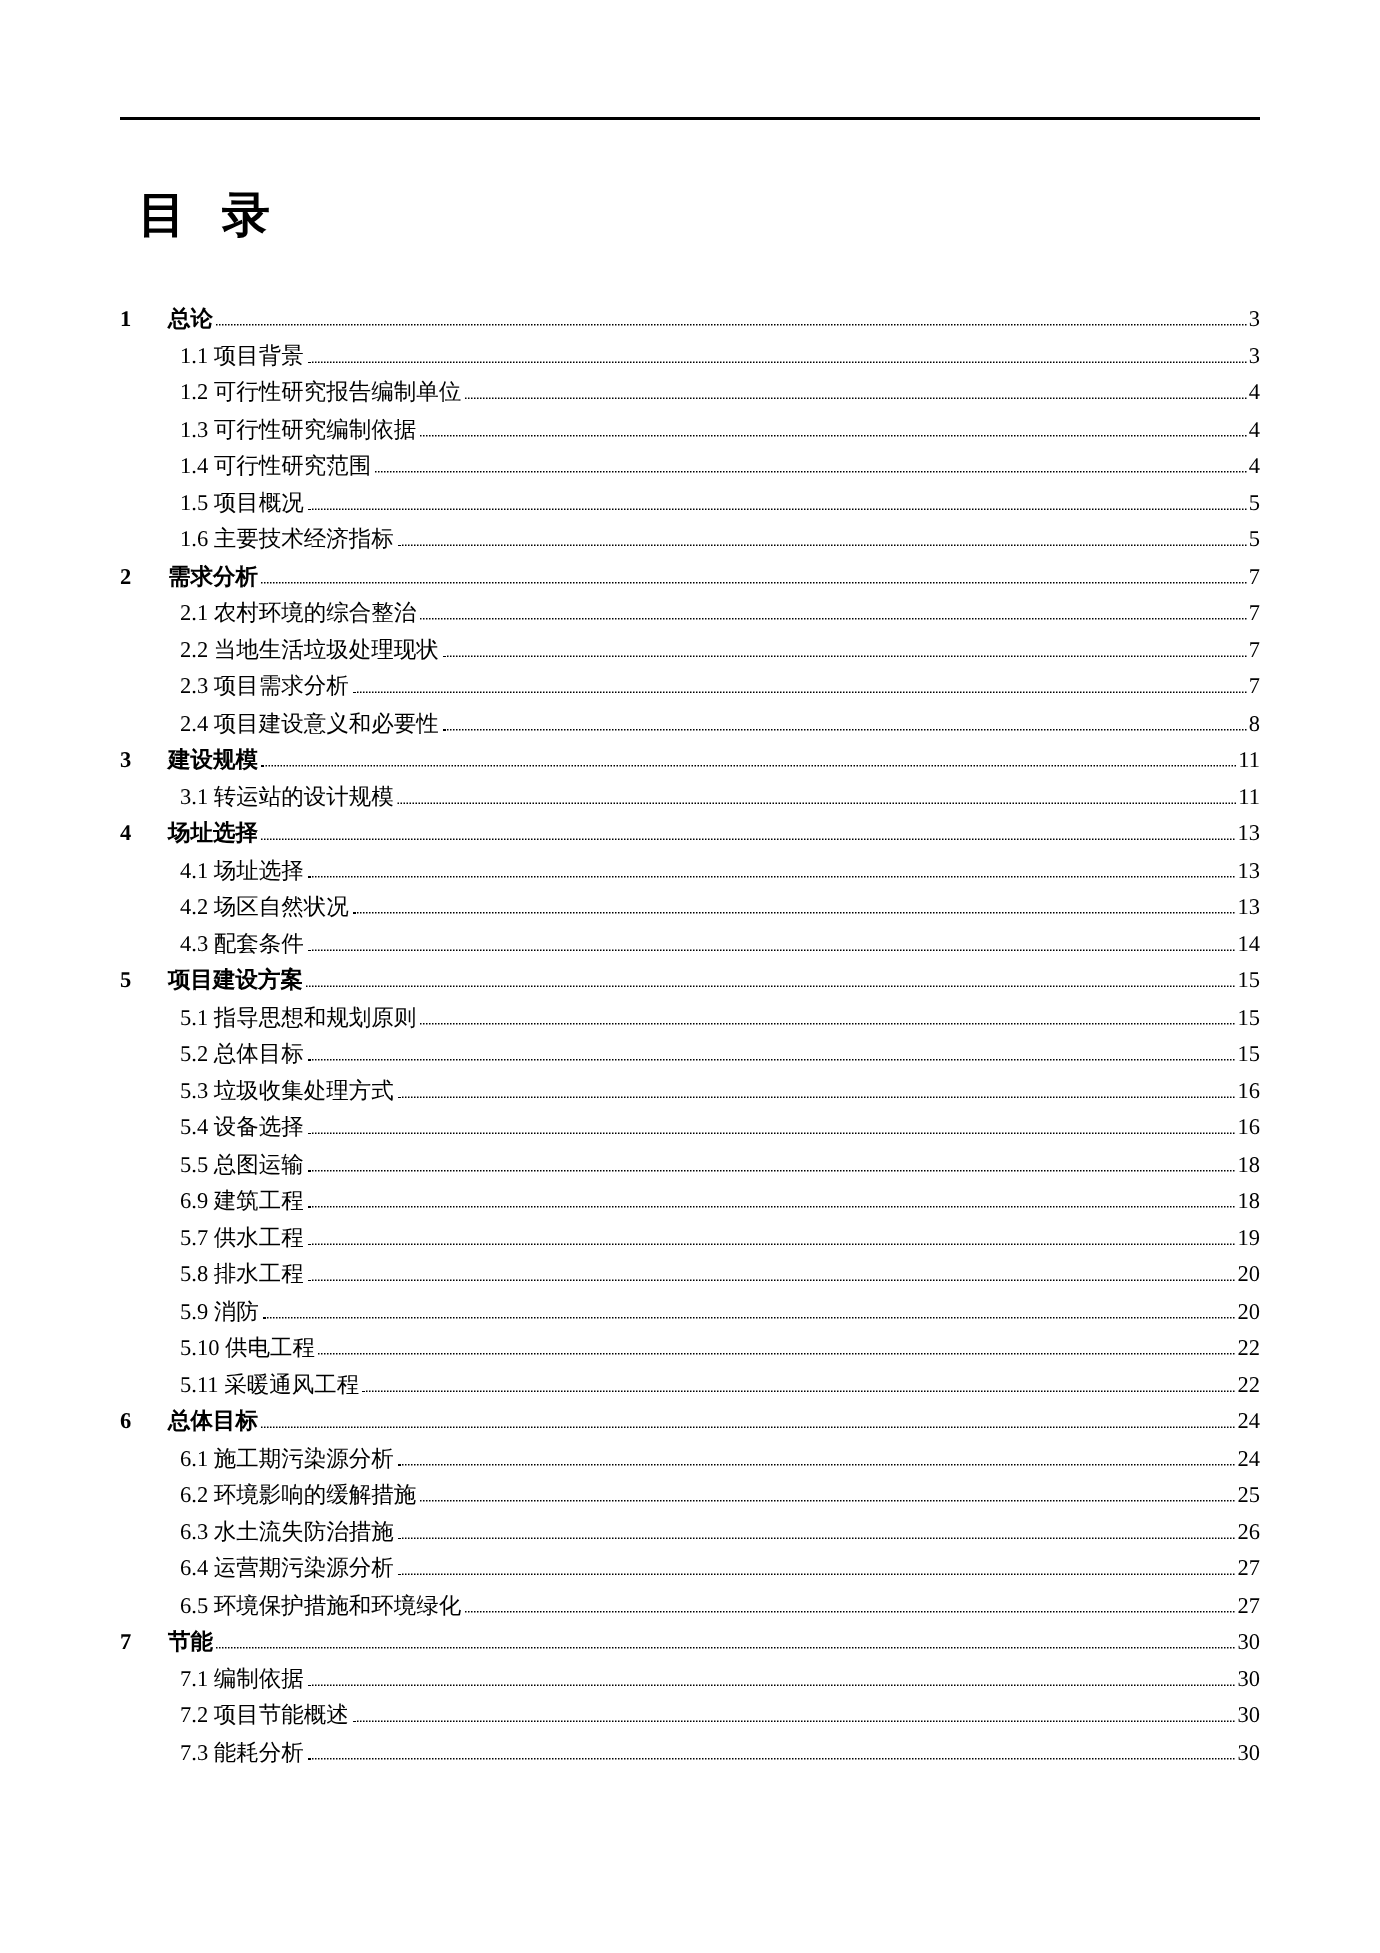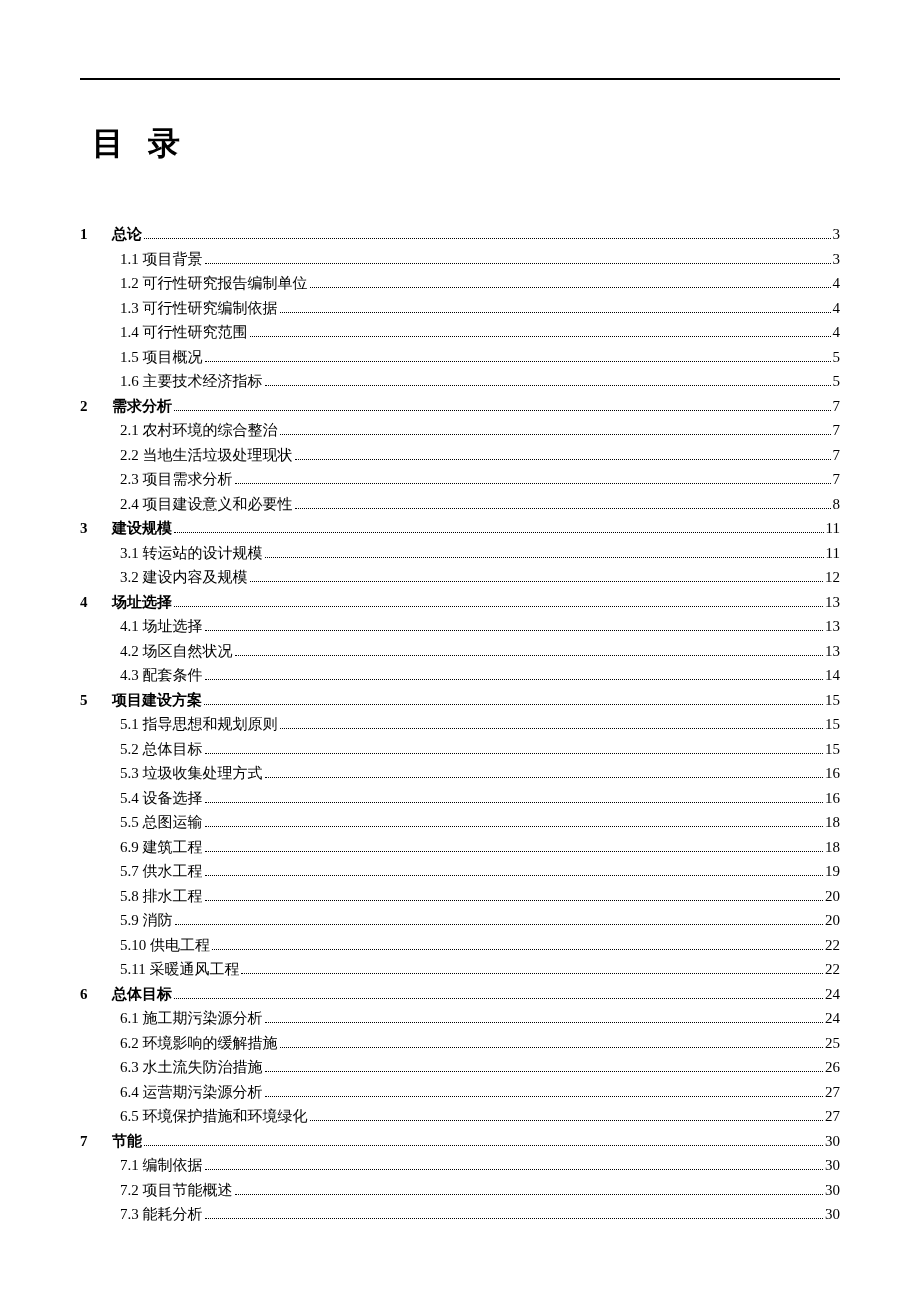--- a/index.html
+++ b/index.html
@@ -18,21 +18,21 @@
     .top-rule {
       border-top: 2px solid #000;
       margin-bottom: 42px;
       width: 100%;
     }
     .title {
       font-size: 32px;
       font-weight: bold;
       letter-spacing: 24px;
       margin-left: 12px;
-      margin-bottom: 56px;
+      margin-bottom: 35px;
       font-family: "SimHei", "黑体", sans-serif;
     }
     .toc {
       font-size: 15px;
       line-height: 1.6;
     }
     .toc-row {
       display: flex;
       align-items: baseline;
       white-space: nowrap;
@@ -167,27 +167,20 @@
       <span class="toc-page">11</span>
     </div>
     <div class="toc-row">
       <span class="toc-number-spacer"></span>
       <span class="sub-indent"></span>
       <span class="toc-label">3.1 转运站的设计规模</span>
       <span class="toc-dots"></span>
       <span class="toc-page">11</span>
     </div>
     <div class="toc-row">
-      <span class="toc-number-spacer"></span>
-      <span class="sub-indent"></span>
-      <span class="toc-label">3.2 建设内容及规模</span>
-      <span class="toc-dots"></span>
-      <span class="toc-page">12</span>
-    </div>
-    <div class="toc-row">
       <span class="toc-number">4</span>
       <span class="toc-label level1">场址选择</span>
       <span class="toc-dots"></span>
       <span class="toc-page">13</span>
     </div>
     <div class="toc-row">
       <span class="toc-number-spacer"></span>
       <span class="sub-indent"></span>
       <span class="toc-label">4.1 场址选择</span>
       <span class="toc-dots"></span>

